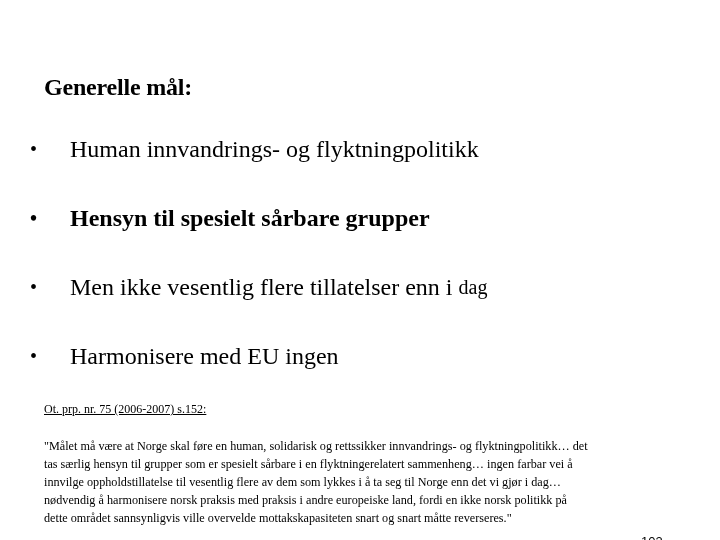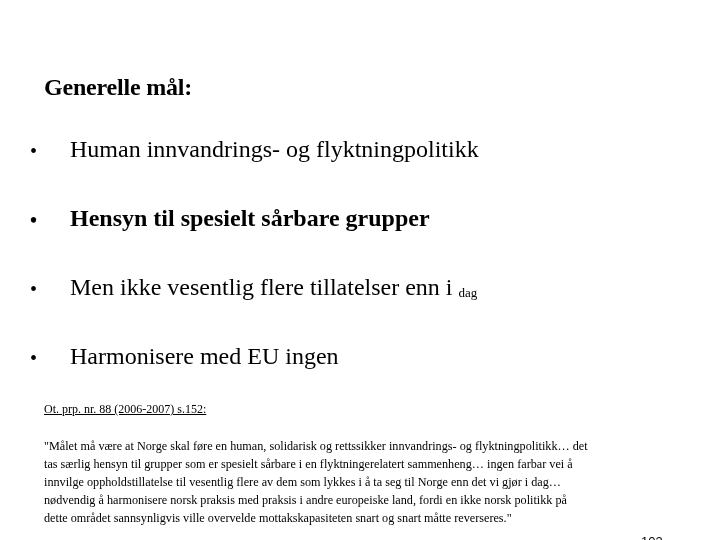--- a/index.html
+++ b/index.html
@@ -30,34 +30,34 @@
       font-weight: bold;
       letter-spacing: -0.2px;
       white-space: nowrap;
     }
     .bullet {
       position: absolute;
       left: 30px;
       font-size: 24px;
       white-space: nowrap;
       display: flex;
-      align-items: flex-end;
+      align-items: center;
     }
     .bullet .dot {
       display: inline-block;
       width: 40px;
       text-align: left;
       padding-left: 0;
       font-size: 20px;
     }
     .bullet .dot::before {
       content: "\2022";
     }
     .bullet .small-tail {
-      font-size: 13px;
+      font-size: 20px;
     }
     .b1 { top: 98px; }
     .b2 { top: 167px; font-weight: bold; }
     .b3 { top: 236px; }
     .b4 { top: 305px; }
 
     .citation {
       position: absolute;
       left: 44px;
       top: 364px;
@@ -107,21 +107,21 @@
     <span class="dot"></span>
     <span style="white-space:pre;">Men ikke vesentlig flere tillatelser enn i </span>
     <span class="small-tail">dag</span>
   </div>
 
   <div class="bullet b4">
     <span class="dot"></span>
     <span>Harmonisere med EU ingen</span>
   </div>
 
-  <div class="citation">Ot. prp. nr. 88 (2006-2007) s.152:</div>
+  <div class="citation">Ot. prp. nr. 75 (2006-2007) s.152:</div>
 
   <div class="quote">
     <span class="line">"Målet må være at Norge skal føre en human, solidarisk og rettssikker innvandrings- og flyktningpolitikk… det</span>
     <span class="line">tas særlig hensyn til grupper som er spesielt sårbare i en flyktningerelatert sammenheng… ingen farbar vei å</span>
     <span class="line">innvilge oppholdstillatelse til vesentlig flere av dem som lykkes i å ta seg til Norge enn det vi gjør i dag…</span>
     <span class="line">nødvendig å harmonisere norsk praksis med praksis i andre europeiske land, fordi en ikke norsk politikk på</span>
     <span class="line">dette området sannsynligvis ville overvelde mottakskapasiteten snart og snart måtte reverseres."</span>
   </div>
 
   <div class="page-number">103</div>

